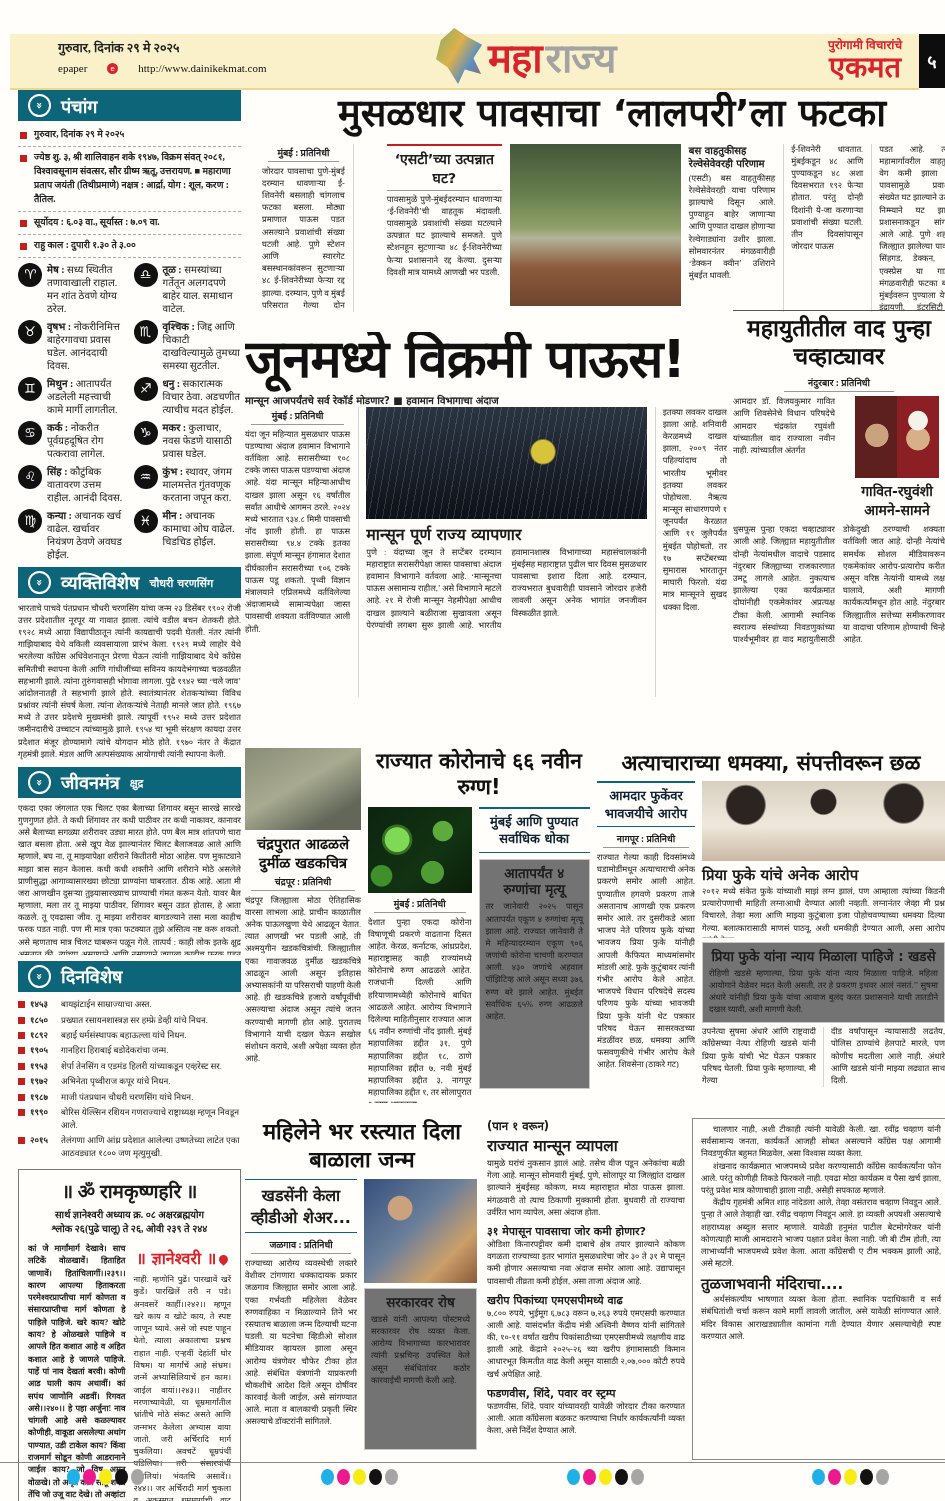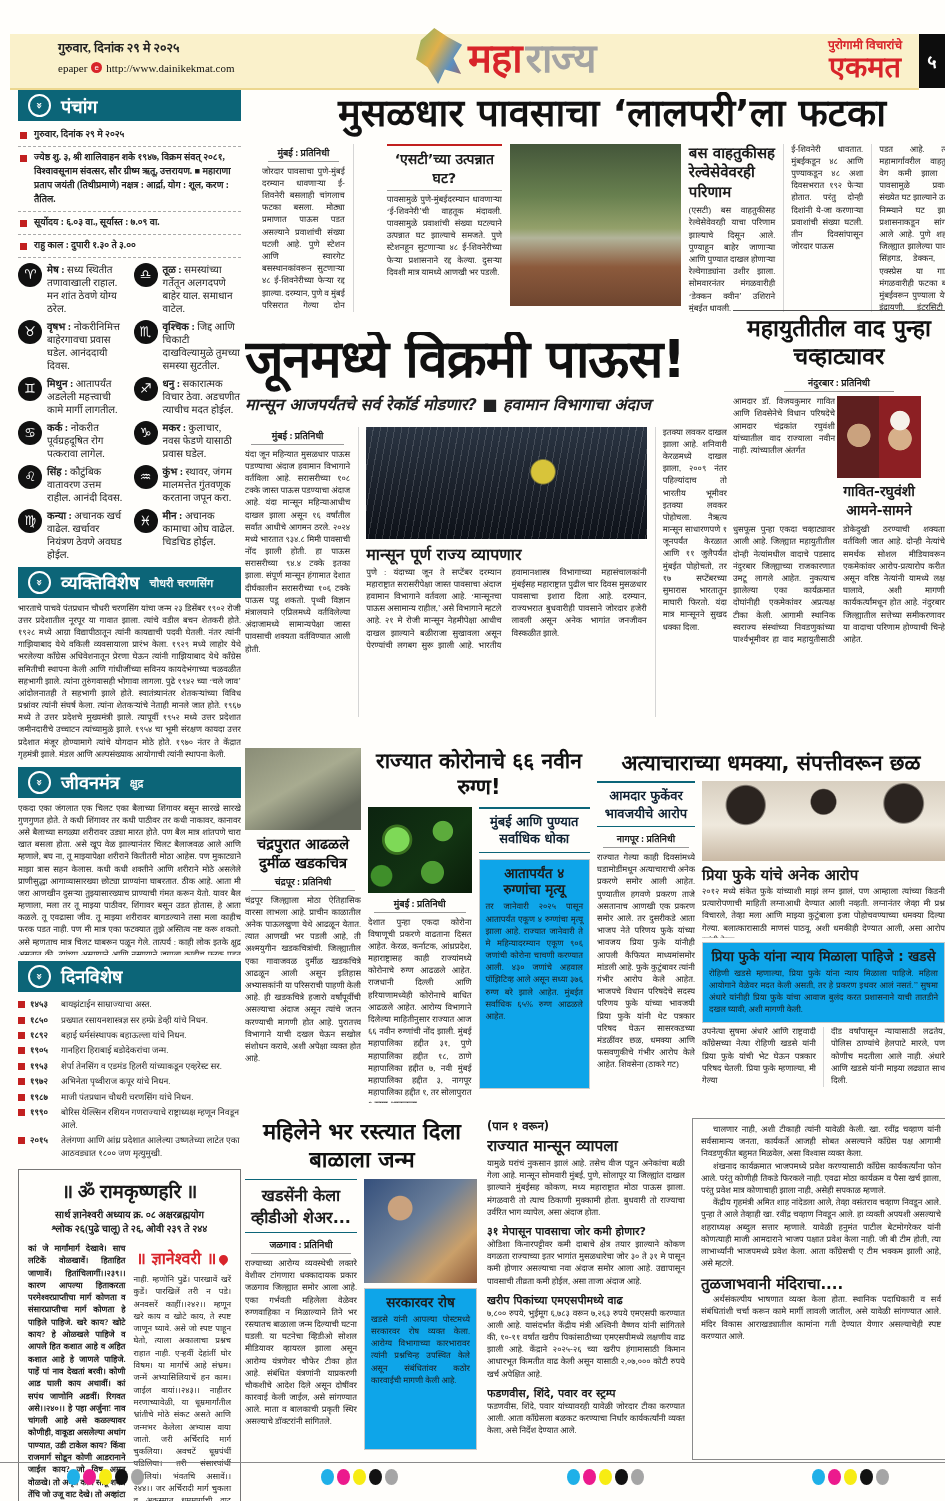--- a/index.html
+++ b/index.html
@@ -4,23 +4,23 @@
 <style>
   html,body{margin:0;padding:0;background:#e8e8e8;}
   .page{position:relative;width:945px;height:1501px;margin:0 auto;background:#fffefb;
         font-family:"Liberation Serif","DejaVu Serif",serif;color:#1c1c1c;overflow:hidden;}
   .abs{position:absolute;}
   .hidden-ov{overflow:hidden;}
   b,.b{font-weight:bold;}
   
   .hdr-band{left:10px;top:34px;width:909px;height:54px;background:#faf1cb;border-bottom:2px solid #ecd78f;}
   .hdr-date{position:absolute;left:48px;top:5px;font-size:12.5px;font-weight:bold;color:#222;}
-  .hdr-epaper{position:absolute;left:48px;top:28px;font-size:11px;color:#111;display:flex;align-items:flex-start;gap:4px;}
+  .hdr-epaper{position:absolute;left:48px;top:28px;font-size:11px;color:#111;display:flex;align-items:flex-end;gap:20px;}
   .ep-dot{width:11px;height:11px;border-radius:50%;background:#d8242a;color:#fff;font-size:8px;line-height:11px;text-align:center;display:inline-block;font-family:"Liberation Sans",sans-serif;}
-  .masthead{position:absolute;left:406px;top:-6px;display:flex;align-items:center;gap:4px;}
+  .masthead{position:absolute;left:426px;top:-6px;display:flex;align-items:center;gap:4px;}
   .map-blob{width:48px;height:56px;display:inline-block;
      background:linear-gradient(120deg,#7fb069,#e0b04a 40%,#5a8fc0 70%,#b05a4a);
      clip-path:polygon(10% 22%,38% 0,66% 16%,96% 30%,78% 54%,94% 82%,60% 74%,46% 100%,24% 70%,0 56%);}
   .mast-red{font-family:"DejaVu Sans","Liberation Sans",sans-serif;font-weight:900;font-size:40px;color:#d8242a;letter-spacing:-1px;}
   .mast-gray{font-family:"DejaVu Sans","Liberation Sans",sans-serif;font-weight:900;font-size:40px;color:#a3a3a3;letter-spacing:-1px;}
   .brand-wrap{position:absolute;left:796px;top:2px;width:118px;text-align:center;}
   .tagline{color:#d8242a;font-size:12px;font-weight:bold;}
   .brand{color:#d8242a;font-family:"DejaVu Sans","Liberation Sans",sans-serif;font-weight:900;font-size:29px;line-height:1;}
   .pageno-box{left:919px;top:34px;width:26px;height:54px;background:#0d0d0d;color:#fff;
      display:flex;align-items:center;justify-content:center;font-size:18px;font-weight:bold;}
@@ -50,21 +50,21 @@
   .dny-cols{display:flex;gap:8px;margin-top:7px;}
   .dny-col{width:50%;font-size:8.2px;line-height:1.5;text-align:justify;}
   .dny-logo{color:#d8242a;font-weight:900;font-size:16px;text-align:center;font-family:"DejaVu Sans",sans-serif;margin:4px 0 3px;}
   .dny-logo .pin{display:inline-block;width:9px;height:9px;background:#d8242a;border-radius:50% 50% 50% 0;transform:rotate(-45deg);margin-left:3px;}
   
   .hl{font-family:"DejaVu Sans","Liberation Sans",sans-serif;font-weight:900;color:#111;text-align:center;}
   .byline{font-size:9.3px;font-weight:bold;text-align:center;border-bottom:1px solid #999;padding-bottom:2px;margin:2px 6px 4px;}
   .col-rule{border-left:1px solid #d5d5d5;padding-left:7px;}
   .kick-box{border-top:2px solid #0c6578;border-bottom:1px solid #0c6578;text-align:center;
      font-family:"DejaVu Sans",sans-serif;font-weight:900;font-size:13px;line-height:1.35;padding:4px 2px;color:#123;}
-  .gray-box{background:#0ea5e9;border:1px solid #c9c9c9;padding:5px 6px;}
+  .gray-box{background:#737373;border:1px solid #c9c9c9;padding:5px 6px;}
   .gray-box .gb-t{font-family:"DejaVu Sans",sans-serif;font-weight:900;font-size:13.5px;text-align:center;line-height:1.25;margin-bottom:3px;}
   .subhead-line{font-family:"DejaVu Sans",sans-serif;font-weight:900;font-size:11px;margin:4px 0 1px;}
   
   .ph{width:100%;background:#888;}
   .ph-bus{background:linear-gradient(180deg,#44563a 0%,#68804f 32%,#93a06a 52%,#b2b49a 58%,#8c5a3c 76%,#6e452f 100%);}
   .ph-rain{background:radial-gradient(circle at 63% 40%,#d8c43a 0 6%,transparent 7%),
      repeating-linear-gradient(100deg,rgba(255,255,255,.14) 0 1px,transparent 1px 7px),
      linear-gradient(180deg,#2a3442,#161b24 70%,#0d1118);}
   .ph-faces{background:radial-gradient(circle at 26% 48%,#caa27e 0 15%,transparent 16%),
      radial-gradient(circle at 75% 30%,#f5f2ea 0 11%,transparent 12%),
@@ -306,55 +306,55 @@
       </div>
       <div class="col-rule" style="width:128px;padding-left:33px;">
         <div style="border-top:2.5px solid #c2201f;padding-top:3px;font-family:'DejaVu Sans',sans-serif;font-weight:900;font-size:14px;text-align:center;">‘एसटी’च्या उत्पन्नात घट?</div>
         <div style="border-top:1px solid #999;margin:3px 0;"></div>
         <div class="body-sm">पावसामुळे पुणे-मुंबईदरम्यान धावणाऱ्या ‘ई-शिवनेरी’ची वाहतूक मंदावली. पावसामुळे प्रवाशांची संख्या घटल्याने उत्पन्नात घट झाल्याचे समजते. पुणे स्टेशनहून सुटणाऱ्या ४८ ई-शिवनेरीच्या फेऱ्या प्रशासनाने रद्द केल्या. दुसऱ्या दिवशी मात्र यामध्ये आणखी भर पडली.</div>
       </div>
       <div style="width:190px;">
         <div class="ph ph-bus" style="height:162px;"></div>
       </div>
       <div style="width:96px;">
-        <div class="capt" style="font-size:15px;line-height:1.3;margin-bottom:3px;">बस वाहतुकीसह रेल्वेसेवेवरही परिणाम</div>
+        <div class="capt" style="font-size:10px;line-height:1.3;margin-bottom:3px;">बस वाहतुकीसह रेल्वेसेवेवरही परिणाम</div>
         <div class="body-sm">(एसटी) बस वाहतुकीसह रेल्वेसेवेवरही याचा परिणाम झाल्याचे दिसून आले. पुण्याहून बाहेर जाणाऱ्या आणि पुण्यात दाखल होणाऱ्या रेल्वेगाड्यांना उशीर झाला. सोमवारनंतर मंगळवारीही ‘डेक्कन क्वीन’ उशिराने मुंबईत धावली.</div>
       </div>
       <div class="col-rule" style="width:80px;">
         <div class="body-sm">ई-शिवनेरी धावतात. मुंबईकडून ४८ आणि पुण्याकडून ४८ अशा दिवसभरात १९२ फेऱ्या होतात. परंतु दोन्ही दिशांनी ये-जा करणाऱ्या प्रवाशांची संख्या घटली. तीन दिवसांपासून जोरदार पाऊस</div>
       </div>
       <div class="col-rule" style="width:92px;">
         <div class="body-sm">पडत आहे. त्यामुळे महामार्गावरील वाहतुकीचा वेग कमी झाला आहे. पावसामुळे प्रवाशांच्या संख्येत घट झाल्याने उत्पन्नात निम्म्याने घट झाल्याचे प्रशासनाकडून सांगण्यात आले आहे. पुणे शहरासह जिल्ह्यात झालेल्या पावसाचा सिंहगड, डेक्कन, प्रगती एक्स्प्रेस या गाड्यांना मंगळवारीही फटका बसला. मुंबईवरून पुण्याला येणाऱ्या इंद्रायणी, इंटरसिटी या गाड्यांना उशीर झाला. राज्याच्या अनेक भागांत पावसाने दमदार हजेरी लावली.</div>
       </div>
     </div>
   </div>
 
   <div class="abs hidden-ov" style="left:245px;top:332px;width:482px;height:412px;">
     <div class="hl" style="font-size:52px;line-height:1.05;text-align:left;letter-spacing:-1px;">जूनमध्ये विक्रमी पाऊस!</div>
-    <div class="capt" style="font-size:16px;margin:6px 0 12px;color:#222;font-style:italic;">मान्सून आजपर्यंतचे सर्व रेकॉर्ड मोडणार? ■ हवामान विभागाचा अंदाज</div>
+    <div class="capt" style="font-size:10px;margin:6px 0 0;color:#222;">मान्सून आजपर्यंतचे सर्व रेकॉर्ड मोडणार? ■ हवामान विभागाचा अंदाज</div>
     <div style="display:flex;gap:8px;height:290px;overflow:hidden;">
       <div style="width:108px;">
         <div class="byline">मुंबई : प्रतिनिधी</div>
         <div class="body-sm">यंदा जून महिन्यात मुसळधार पाऊस पडण्याचा अंदाज हवामान विभागाने वर्तविला आहे. सरासरीच्या १०८ टक्के जास्त पाऊस पडण्याचा अंदाज आहे. यंदा मान्सून महिन्याआधीच दाखल झाला असून १६ वर्षांतील सर्वांत आधीचे आगमन ठरले. २०२४ मध्ये भारतात ९३४.८ मिमी पावसाची नोंद झाली होती. हा पाऊस सरासरीच्या ९४.४ टक्के इतका झाला. संपूर्ण मान्सून हंगामात देशात दीर्घकालीन सरासरीच्या १०६ टक्के पाऊस पडू शकतो. पृथ्वी विज्ञान मंत्रालयाने एप्रिलमध्ये वर्तविलेल्या अंदाजामध्ये सामान्यपेक्षा जास्त पावसाची शक्यता वर्तविण्यात आली होती.</div>
       </div>
       <div class="col-rule" style="width:288px;">
         <div class="ph ph-rain" style="height:112px;"></div>
         <div class="capt" style="font-size:16px;margin:4px 0 2px;">मान्सून पूर्ण राज्य व्यापणार</div>
         <div class="body-sm" style="column-count:2;column-gap:10px;height:140px;">पुणे : यंदाच्या जून ते सप्टेंबर दरम्यान महाराष्ट्रात सरासरीपेक्षा जास्त पावसाचा अंदाज हवामान विभागाने वर्तवला आहे. ‘मान्सूनचा पाऊस असामान्य राहील,’ असे विभागाने म्हटले आहे. २१ मे रोजी मान्सून नेहमीपेक्षा आधीच दाखल झाल्याने बळीराजा सुखावला असून पेरण्यांची लगबग सुरू झाली आहे. भारतीय हवामानशास्त्र विभागाच्या महासंचालकांनी मुंबईसह महाराष्ट्रात पुढील चार दिवस मुसळधार पावसाचा इशारा दिला आहे. दरम्यान, राज्यभरात बुधवारीही पावसाने जोरदार हजेरी लावली असून अनेक भागांत जनजीवन विस्कळीत झाले.</div>
       </div>
       <div class="col-rule" style="width:66px;">
         <div class="body-sm">इतक्या लवकर दाखल झाला आहे. शनिवारी केरळमध्ये दाखल झाला, २००९ नंतर पहिल्यांदाच तो भारतीय भूमीवर इतक्या लवकर पोहोचला. नैऋत्य मान्सून साधारणपणे १ जूनपर्यंत केरळात आणि ११ जुलैपर्यंत मुंबईत पोहोचतो, तर १७ सप्टेंबरच्या सुमारास भारतातून माघारी फिरतो. यंदा मात्र मान्सूनने सुखद धक्का दिला.</div>
       </div>
     </div>
   </div>
 
   <div class="abs hidden-ov" style="left:733px;top:310px;width:212px;height:434px;border-top:1.5px solid #555;padding-top:4px;">
     <div class="hl" style="font-size:23px;line-height:1.2;">महायुतीतील वाद पुन्हा चव्हाट्यावर</div>
     <div class="byline" style="width:110px;margin:6px auto 4px;">नंदुरबार : प्रतिनिधी</div>
-    <div style="display:flex;gap:2px;">
+    <div style="display:flex;gap:20px;">
       <div class="body-sm" style="width:102px;">आमदार डॉ. विजयकुमार गावित आणि शिवसेनेचे विधान परिषदेचे आमदार चंद्रकांत रघुवंशी यांच्यातील वाद राज्याला नवीन नाही. त्यांच्यातील अंतर्गत</div>
       <div style="width:84px;">
         <div class="ph ph-faces" style="height:82px;"></div>
         <div class="capt" style="font-size:14px;text-align:center;margin-top:3px;">गावित-रघुवंशी आमने-सामने</div>
       </div>
     </div>
     <div class="body-sm" style="column-count:2;column-gap:8px;margin-top:5px;height:212px;overflow:hidden;">धुसफूस पुन्हा एकदा चव्हाट्यावर आली आहे. जिल्ह्यात महायुतीतील दोन्ही नेत्यांमधील वादाचे पडसाद नंदुरबार जिल्ह्याच्या राजकारणात उमटू लागले आहेत. नुकत्याच झालेल्या एका कार्यक्रमात दोघांनीही एकमेकांवर अप्रत्यक्ष टीका केली. आगामी स्थानिक स्वराज्य संस्थांच्या निवडणुकांच्या पार्श्वभूमीवर हा वाद महायुतीसाठी डोकेदुखी ठरण्याची शक्यता वर्तविली जात आहे. दोन्ही नेत्यांचे समर्थक सोशल मीडियावरून एकमेकांवर आरोप-प्रत्यारोप करीत असून वरिष्ठ नेत्यांनी यामध्ये लक्ष घालावे, अशी मागणी कार्यकर्त्यांमधून होत आहे. नंदुरबार जिल्ह्यातील सत्तेच्या समीकरणावर या वादाचा परिणाम होण्याची चिन्हे आहेत.</div>
   </div>
 
   <div class="abs hidden-ov" style="left:245px;top:748px;width:116px;height:366px;">

